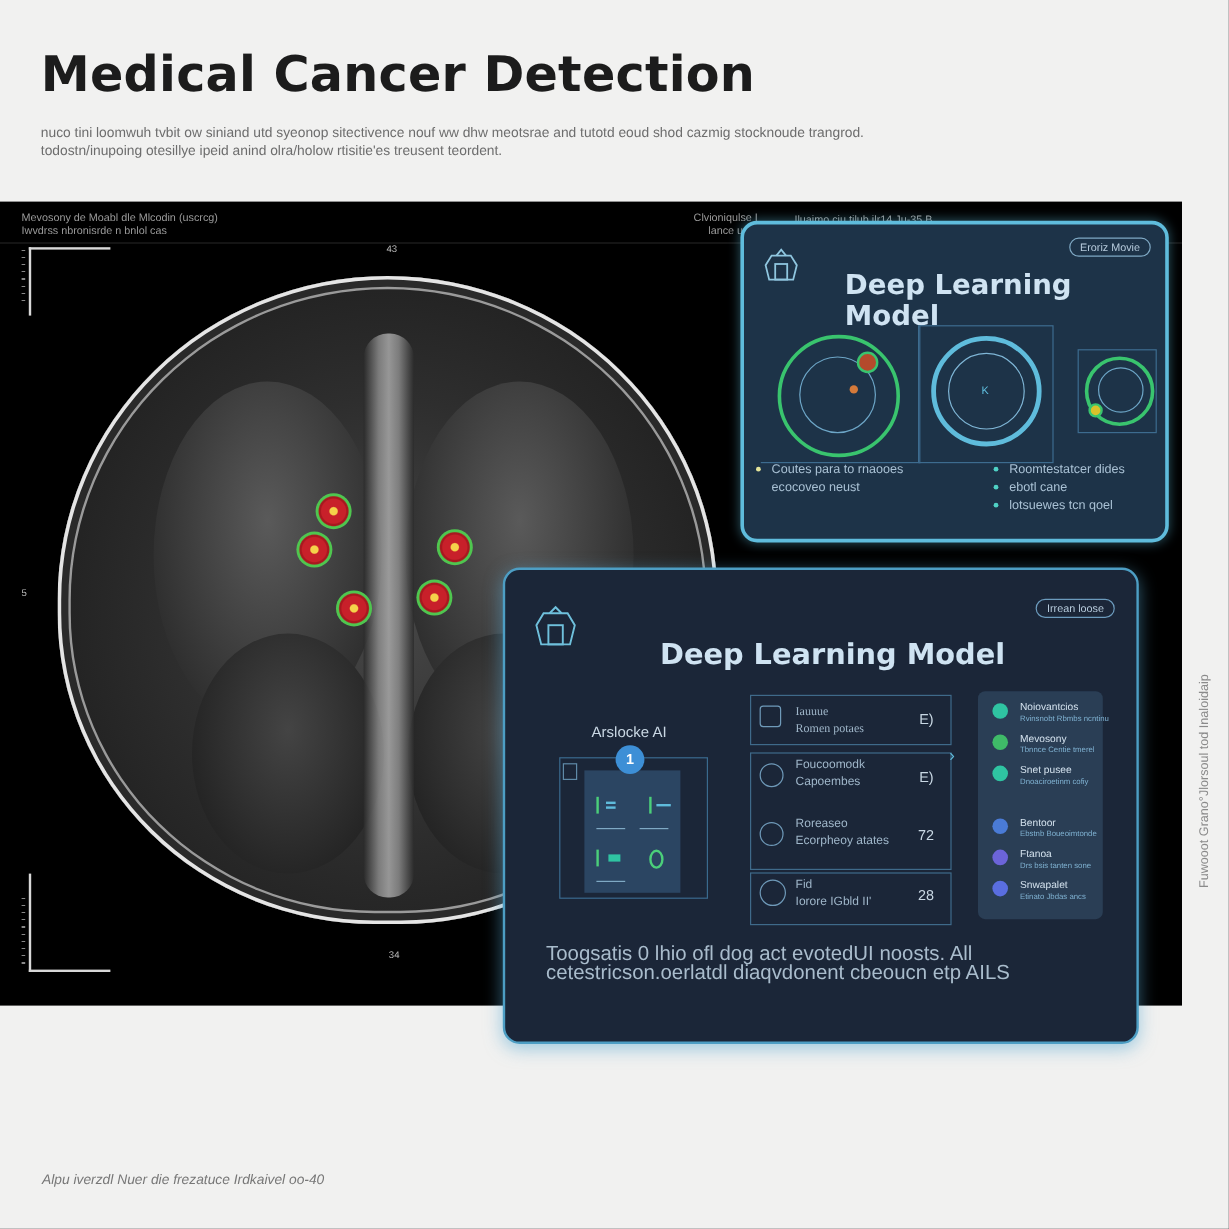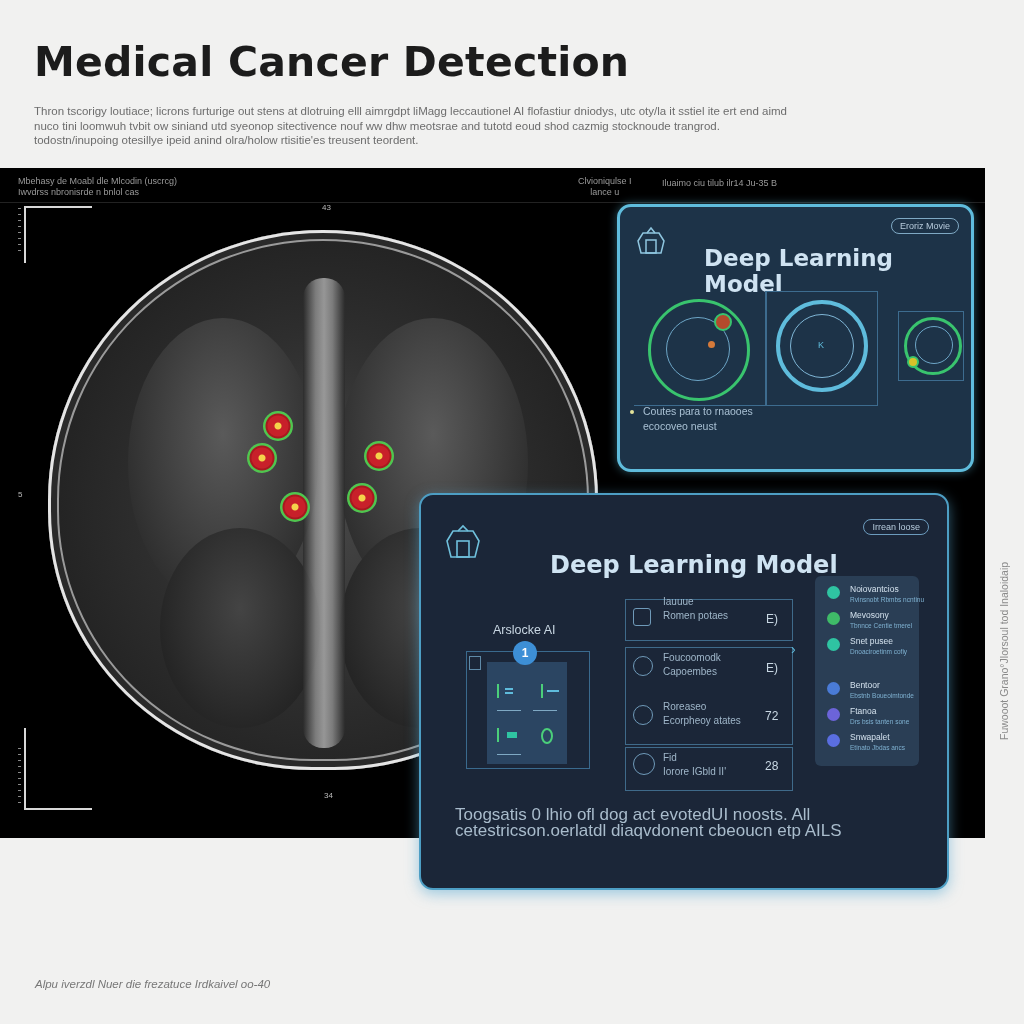--- a/index.html
+++ b/index.html
@@ -55,21 +55,20 @@
     opacity:.85;
   }
   .lesion {
     position:absolute; width:30px; height:30px; border-radius:50%;
     background: radial-gradient(circle, #f5d24a 0 3px, #c8202a 4px 10px, #a8181f 11px 12px, #4fc64f 13px 15px, rgba(80,200,90,.35) 16px);
   }
   
   .card {
     position:absolute; border-radius:14px; box-sizing:border-box;
     color:#d9e6f2;
-    margin-top:20px;
   }
   .card1 {
     left:617px; top:184px; width:357px; height:268px;
     background:#1d3348; border:3px solid #5fbcdc;
     box-shadow: 0 0 10px rgba(95,188,220,.45);
   }
   .card2 {
     left:419px; top:473px; width:530px; height:397px;
     background:#1b2638; border:2px solid #4d9ec4;
     box-shadow: 0 4px 14px rgba(90,170,210,.55);
@@ -100,28 +99,27 @@
   .legend-item .circ { position:absolute; left:0; top:0; width:13px; height:13px; border-radius:50%; }
   .legend-item .lab { position:absolute; left:23px; top:-2px; font-size:8.5px; color:#d4e2ee; white-space:nowrap; }
   .legend-item .sub { position:absolute; left:23px; top:10px; font-size:6.5px; color:#7fb1d1; white-space:nowrap; }
   .footer-text { position:absolute; left:453px; top:786px; font-size:17px; line-height:16px; color:#a9bccc; }
 </style>
 </head>
 <body>
 
 <div class="title">Medical Cancer Detection</div>
 <div class="intro">
-  <div>Thron tscorigy loutiace; licrons furturige out stens at dlotruing elll aimrgdpt liMagg leccautionel AI flofastiur dniodys, utc oty/la it sstiel ite ert end aimd</div>
   <div>nuco tini loomwuh tvbit ow siniand utd syeonop sitectivence nouf ww dhw meotsrae and tutotd eoud shod cazmig stocknoude trangrod.</div>
   <div>todostn/inupoing otesillye ipeid anind olra/holow rtisitie'es treusent teordent.</div>
 </div>
 
 <div class="viewer">
   <div class="meta" style="left:18px;top:8px;">
-    <div>Mbehasy de Moabl dle Mlcodin (uscrcg)</div>
+    <div>Mevosony de Moabl dle Mlcodin (uscrcg)</div>
     <div>Iwvdrss nbronisrde n bnlol cas</div>
   </div>
   <div class="meta" style="left:578px;top:8px;text-align:center;">
     <div>Clvioniqulse I</div>
     <div>lance u</div>
   </div>
   <div class="meta" style="left:662px;top:10px;">Iluaimo ciu tilub ilr14 Ju-35 B</div>
   <div style="position:absolute;left:0;right:0;top:34px;height:1px;background:#222;"></div>
 
   <div class="bracket" style="left:24px;top:38px;width:66px;height:55px;border-top-width:2px;border-left-width:2px;"></div>
@@ -168,20 +166,25 @@
   </div>
   <div class="panel" style="left:278px;top:104px;width:66px;height:70px;">
     <div class="ring" style="left:5px;top:5px;width:58px;height:58px;border:3px solid #39c46e;"></div>
     <div class="ring" style="left:16px;top:14px;width:38px;height:38px;border:1px solid #6da6c7;"></div>
     <div class="ring" style="left:8px;top:44px;width:12px;height:12px;border:2px solid #39c46e;background:#d8c22a;"></div>
   </div>
 
   <div class="bullet-list" style="left:10px;top:197px;">
     <div><span class="dot" style="background:#e4e49a;"></span><span>Coutes para to rnaooes</span></div>
     <div style="padding-left:13px;">ecocoveo neust</div>
+  </div>
+  <div class="bullet-list" style="left:208px;top:197px;">
+    <div><span class="dot"></span><span>Roomtestatcer dides</span></div>
+    <div><span class="dot"></span><span>ebotl cane</span></div>
+    <div><span class="dot"></span><span>lotsuewes tcn qoel</span></div>
   </div>
 </div>
 
 <div class="card card2">
   <svg class="icon-box" style="left:22px;top:28px;" width="40" height="40" viewBox="0 0 40 40">
     <path d="M10 8 L30 8 L36 18 L32 34 L8 34 L4 18 Z" fill="none" stroke="#6fc0dc" stroke-width="1.6"></path>
     <rect x="14" y="18" width="12" height="16" fill="none" stroke="#6fc0dc" stroke-width="1.6"></rect>
     <path d="M15 8 L20 3 L25 8" fill="none" stroke="#6fc0dc" stroke-width="1.6"></path>
   </svg>
   <div class="pill" style="right:18px;top:24px;border-color:#6c9bbd;">Irrean loose</div>
@@ -204,21 +207,21 @@
     <div style="position:absolute;left:46px;top:-11px;width:24px;height:24px;border-radius:50%;background:#3d8fd6;color:#fff;font-size:12px;font-weight:bold;text-align:center;line-height:24px;">1</div>
     <div style="position:absolute;left:2px;top:4px;width:10px;height:12px;border:1px solid #5f8aa8;"></div>
   </div>
 
   <div class="row-box" style="left:204px;top:104px;width:168px;height:42px;"></div>
   <div class="row-box" style="left:204px;top:152px;width:168px;height:98px;"></div>
   <div class="row-box" style="left:204px;top:252px;width:168px;height:44px;"></div>
   <div style="position:absolute;left:370px;top:146px;color:#5fbcdc;font-size:14px;">›</div>
 
   <div class="ring" style="left:212px;top:113px;width:18px;height:18px;border:1px solid #6f9ab9;border-radius:3px;"></div>
-  <div class="row-item" style="left:242px;top:100px;">
+  <div class="row-item" style="left:242px;top:112px;font-family:Liberation Serif, serif;">
     <div>Iauuue</div>
     <div>Romen potaes</div>
   </div>
   <div class="row-val" style="left:345px;top:117px;">E)</div>
 
   <div class="ring" style="left:212px;top:161px;width:20px;height:20px;border:1px solid #6f9ab9;"></div>
   <div class="row-item" style="left:242px;top:156px;">
     <div>Foucoomodk</div>
     <div>Capoembes</div>
   </div>

